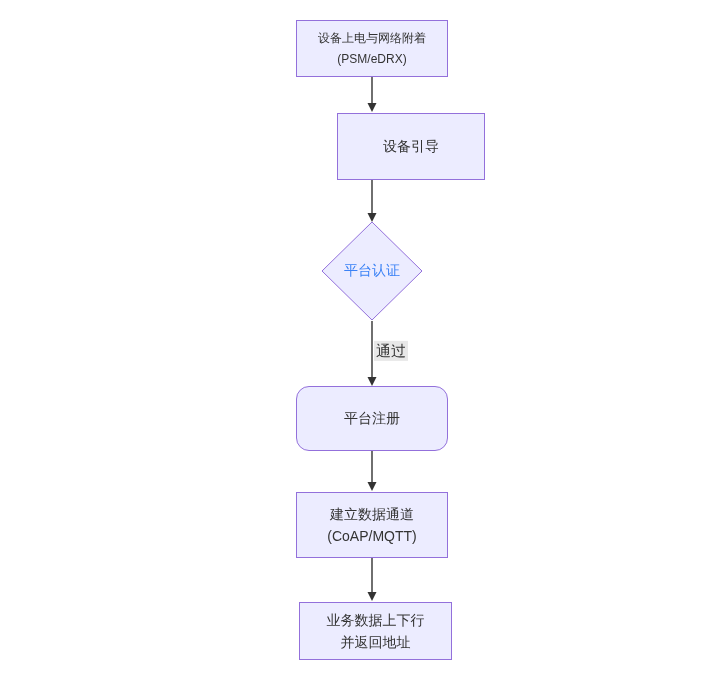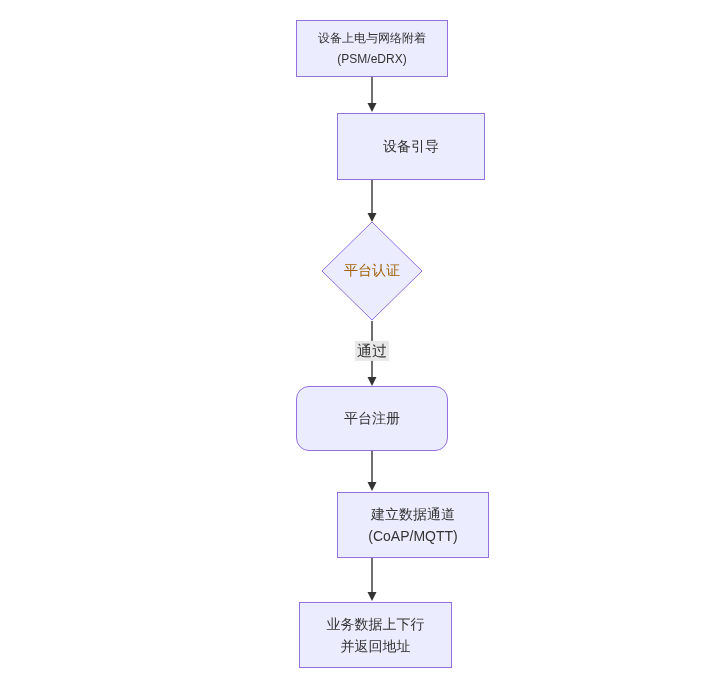--- a/index.html
+++ b/index.html
@@ -44,40 +44,40 @@
   .diamond-label {
     position: absolute;
     left: 322px;
     top: 222px;
     width: 100px;
     height: 98px;
     display: flex;
     align-items: center;
     justify-content: center;
     font-size: 14px;
-    color: #a16207;
+    color: #3b82f6;
   }
   .edge-label {
     position: absolute;
-    left: 372px;
+    left: 391px;
     top: 351px;
     transform: translate(-50%, -50%);
     background: #e8e8e8;
     padding: 0 2px;
     font-size: 15px;
     line-height: 1.35;
     color: #333333;
     white-space: nowrap;
   }
   
   #node-1 { left: 296px; top: 20px;  width: 152px; height: 57px; }
   #node-2 { left: 298px; top: 113px; width: 148px; height: 67px; margin-left: 39px; }
   #node-4 { left: 296px; top: 386px; width: 152px; height: 65px; border-radius: 13px; }
-  #node-5 { left: 296px; top: 492px; width: 152px; height: 66px; margin-left: 41px; }
-  #node-6 { left: 299px; top: 602px; width: 153px; height: 66px; }
+  #node-5 { left: 296px; top: 492px; width: 152px; height: 66px; }
+  #node-6 { left: 299px; top: 602px; width: 153px; height: 58px; }
 </style>
 </head>
 <body>
 
 <div class="canvas">
 
   <svg class="edges-layer" width="726" height="700" viewBox="0 0 726 700">
 
     <g>
       <line x1="372" y1="77" x2="372" y2="104" stroke="#333333" stroke-width="1.4"></line>

